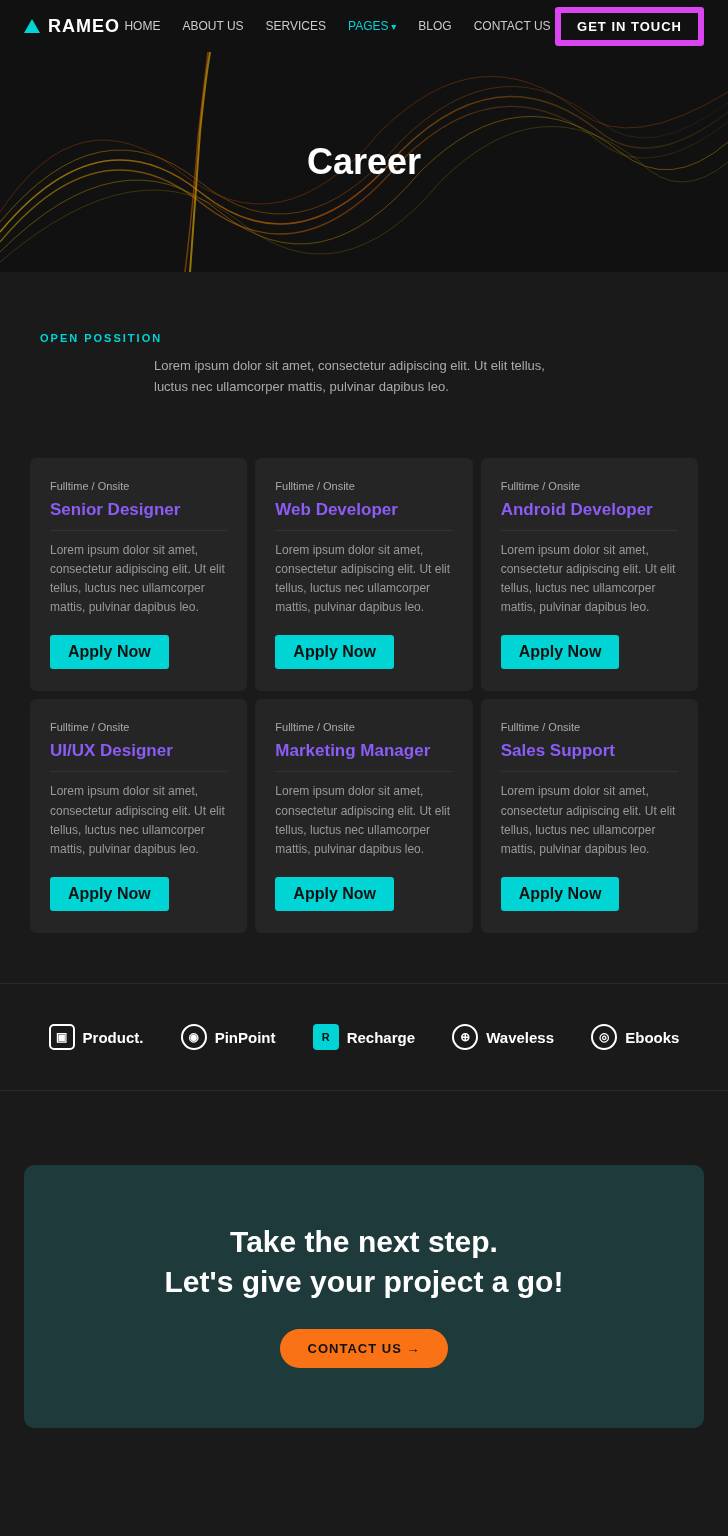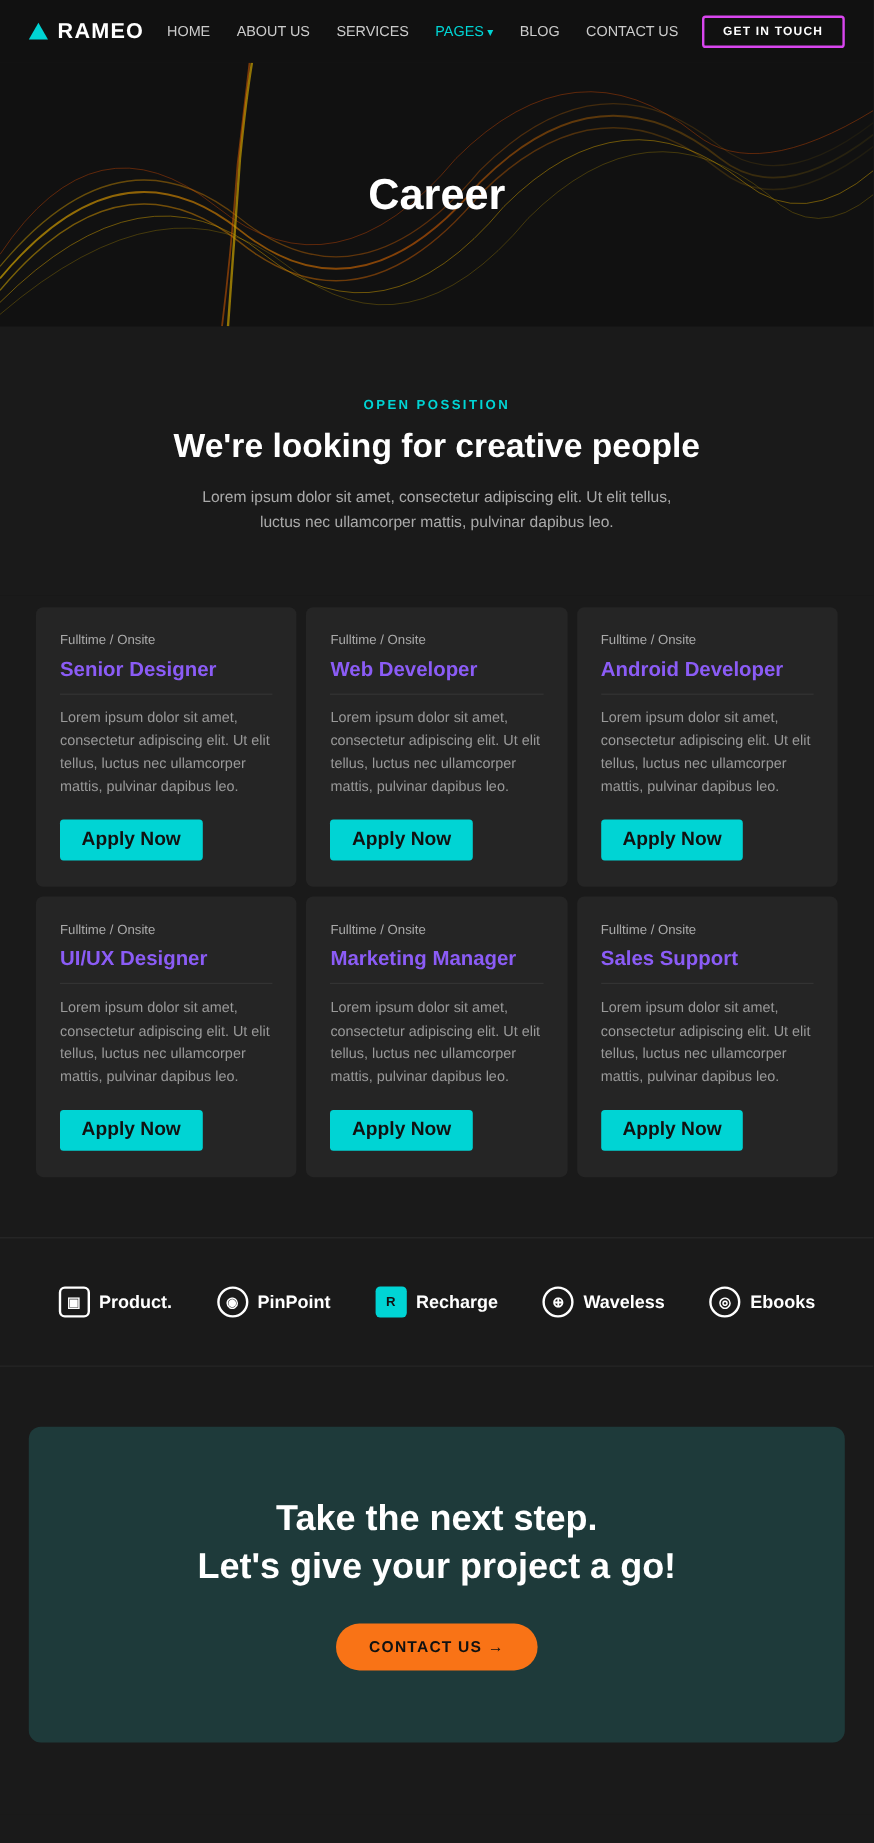--- a/index.html
+++ b/index.html
@@ -36,24 +36,24 @@
       gap: 22px;
       list-style: none;
       font-size: 12px;
       color: #ccc;
     }
     .nav-links li { cursor: pointer; }
     .nav-links li.active { color: #00d4d4; }
     .nav-links li.has-arrow::after { content: ' ▾'; font-size: 10px; }
     .btn-get-in-touch {
       background: transparent;
-      border: 2px solid #d946ef;
+      border: 6px solid #d946ef;
       color: #fff;
       padding: 6px 16px;
-      font-size: 10px;
+      font-size: 13px;
       font-weight: 600;
       letter-spacing: 1px;
       border-radius: 3px;
       cursor: pointer;
       text-transform: uppercase;
     }
 
     
     .hero {
       background: #111;
@@ -73,21 +73,20 @@
       font-weight: 700;
       color: #fff;
       position: relative;
       z-index: 2;
     }
 
     
     .section-open {
       background: #1a1a1a;
       padding: 60px 40px 50px;
-      text-align: center;
     }
     .section-label {
       color: #00d4d4;
       font-size: 11px;
       font-weight: 600;
       letter-spacing: 2px;
       text-transform: uppercase;
       margin-bottom: 12px;
     }
     .section-title {
@@ -162,21 +161,21 @@
       align-items: center;
       gap: 8px;
       color: #fff;
       font-weight: 700;
       font-size: 15px;
     }
 
     
     .cta-section {
       background: #1e3a3a;
-      margin: 40px 24px;
+      margin: 64px 24px;
       border-radius: 10px;
       padding: 60px 40px;
       text-align: center;
     }
     .cta-title {
       font-size: 30px;
       font-weight: 800;
       color: #fff;
       margin-bottom: 6px;
     }
@@ -240,21 +239,20 @@
     <path d="M0,210 Q140,90 240,170 Q340,250 440,130 Q540,30 640,110 Q680,150 728,110" stroke="#c8a000" stroke-width="0.6" fill="none" opacity="0.4"></path>
 
     <path d="M190,220 Q195,150 200,80 Q205,30 210,0" stroke="#c8a000" stroke-width="2" fill="none" opacity="0.7"></path>
     <path d="M185,220 Q193,155 198,85 Q204,35 208,0" stroke="#e06000" stroke-width="1.5" fill="none" opacity="0.5"></path>
   </svg>
   <h1 class="hero-title">Career</h1>
 </section>
 
 <section class="section-open">
   <div class="section-label">OPEN POSSITION</div>
-  <h2 class="section-title">We're looking for creative people</h2>
   <p class="section-desc">Lorem ipsum dolor sit amet, consectetur adipiscing elit. Ut elit tellus, luctus nec ullamcorper mattis, pulvinar dapibus leo.</p>
 </section>
 
 <section class="jobs-grid" id="jobs-grid">
     <div class="job-card">
     <div class="job-type">Fulltime / Onsite</div>
     <div class="job-title">Senior Designer</div>
     <p class="job-desc">Lorem ipsum dolor sit amet, consectetur adipiscing elit. Ut elit tellus, luctus nec ullamcorper mattis, pulvinar dapibus leo.</p>
     <button class="btn-apply">Apply Now</button>
   </div>

